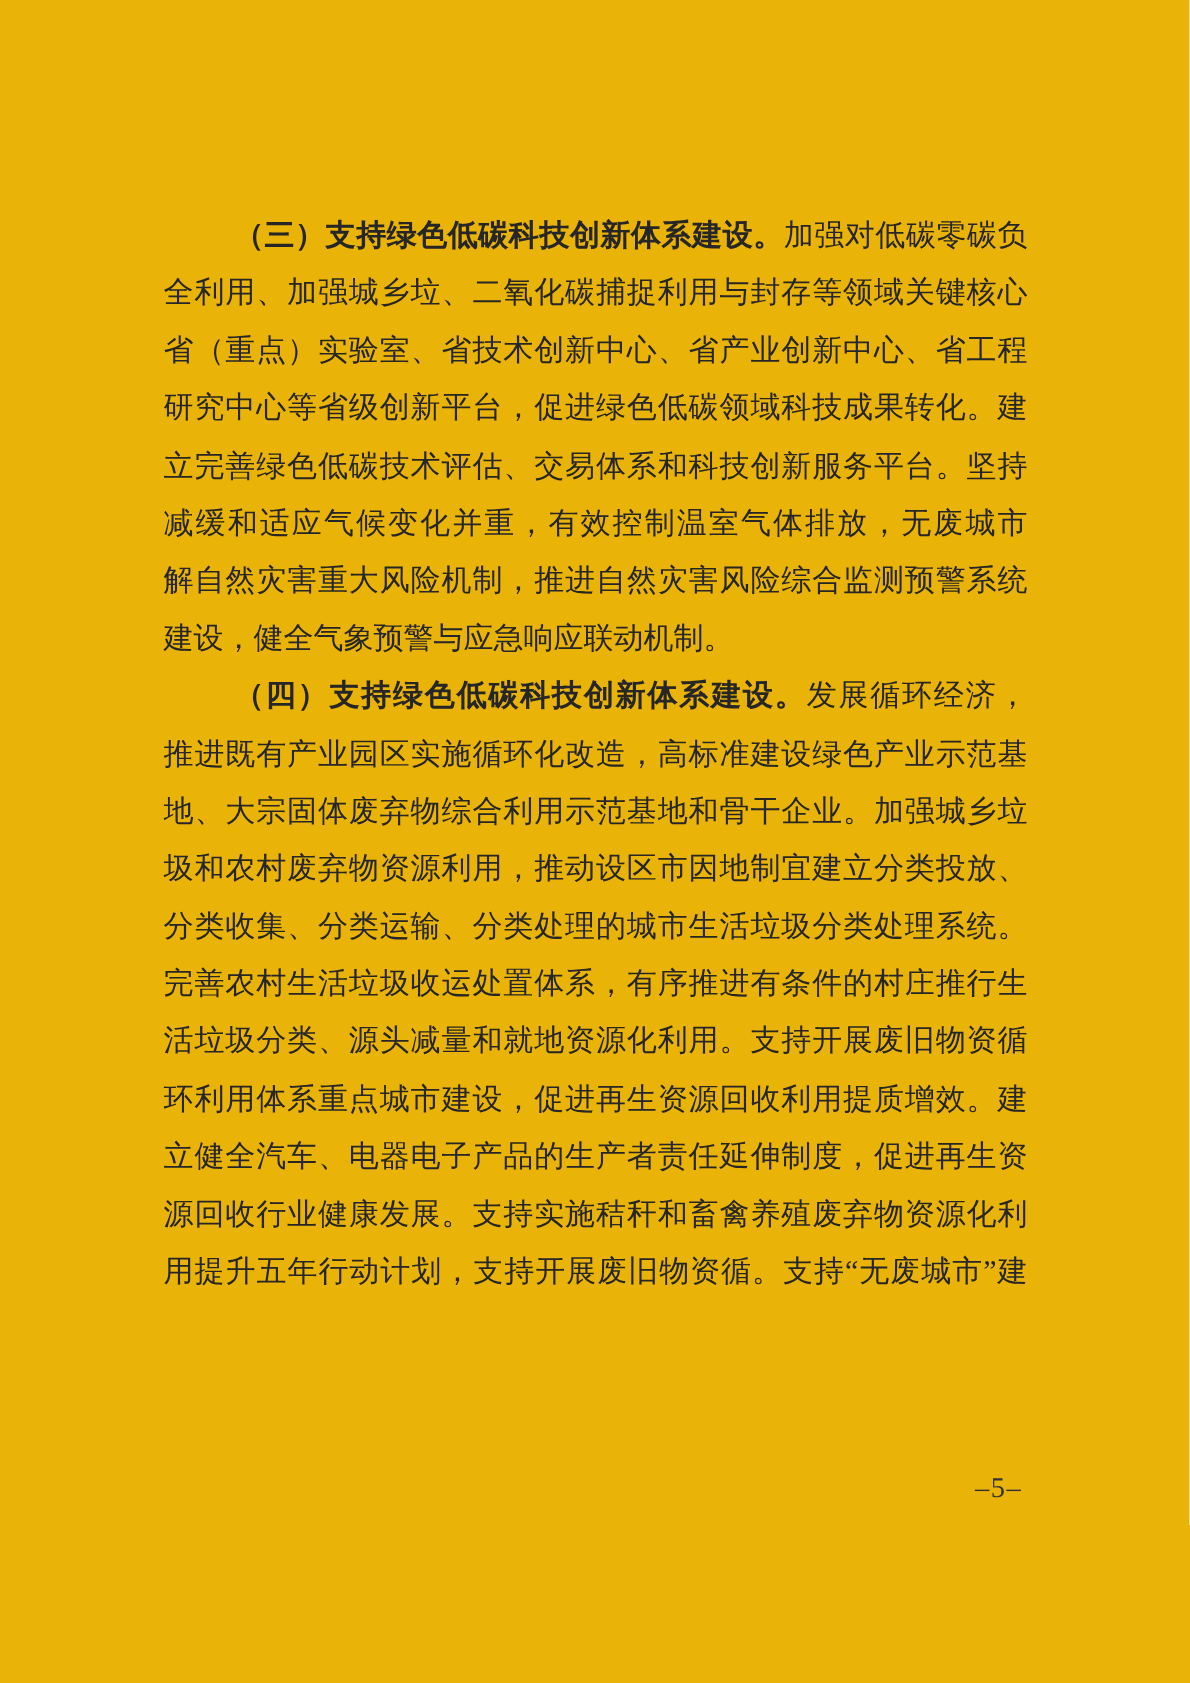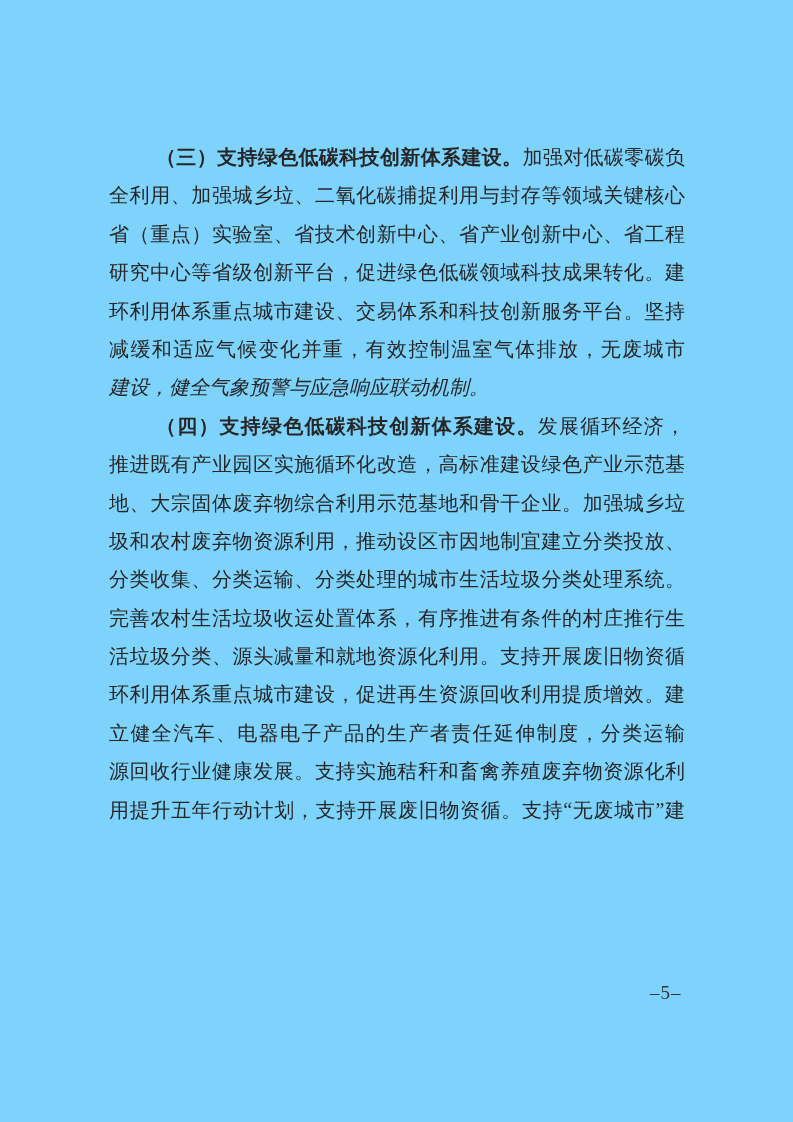--- a/index.html
+++ b/index.html
@@ -5,21 +5,21 @@
   html, body {
     margin: 0;
     padding: 0;
     background: #ffffff;
     font-family: "Liberation Serif", "DejaVu Serif", serif;
   }
   .page {
     position: relative;
     width: 793px;
     height: 1122px;
-    background: #7dd3fc;
+    background: #eab308;
     overflow: hidden;
     color: #262626;
   }
   .textblock {
     position: absolute;
     left: 109px;
     top: 138px;
     width: 576px;
   }
   .para { margin: 0; padding: 0; }
@@ -32,21 +32,20 @@
     text-align-last: justify;
     color: #262626;
     font-kerning: none;
     white-space: normal;
     overflow: hidden;
   }
   .line.indent { padding-left: 47px; }
   .line.lastline {
     text-align: center;
     text-align-last: left;
-    font-style: italic;
   }
   .seg { font-weight: 400; }
   .seg.bold { font-weight: 700; }
   .page-number {
     position: absolute;
     left: 650px;
     top: 981px;
     font-size: 19px;
     line-height: 24px;
     letter-spacing: 1px;
@@ -56,32 +55,33 @@
 </head>
 <body>
 
 <div class="page">
   <div class="textblock" id="textblock">
       <div class="para">
         <div class="line indent"><span class="seg bold">（三）支持绿色低碳科技创新体系建设。</span><span class="seg">加强对低碳零碳负</span></div>
         <div class="line"><span class="seg">全利用、加强城乡垃、二氧化碳捕捉利用与封存等领域关键核心技</span></div>
         <div class="line"><span class="seg">省（重点）实验室、省技术创新中心、省产业创新中心、省工程</span></div>
         <div class="line"><span class="seg">研究中心等省级创新平台，促进绿色低碳领域科技成果转化。建</span></div>
-        <div class="line"><span class="seg">环利用体系重点城市建设、交易体系和科技创新服务平台。坚持</span></div>
+        <div class="line"><span class="seg">立完善绿色低碳技术评估、交易体系和科技创新服务平台。坚持</span></div>
         <div class="line"><span class="seg">减缓和适应气候变化并重，有效控制温室气体排放，无废城市</span></div>
+        <div class="line"><span class="seg">解自然灾害重大风险机制，推进自然灾害风险综合监测预警系统</span></div>
         <div class="line lastline"><span class="seg">建设，健全气象预警与应急响应联动机制。</span></div>
       </div>
       <div class="para">
         <div class="line indent"><span class="seg bold">（四）支持绿色低碳科技创新体系建设。</span><span class="seg">发展循环经济，</span></div>
         <div class="line"><span class="seg">推进既有产业园区实施循环化改造，高标准建设绿色产业示范基</span></div>
         <div class="line"><span class="seg">地、大宗固体废弃物综合利用示范基地和骨干企业。加强城乡垃</span></div>
         <div class="line"><span class="seg">圾和农村废弃物资源利用，推动设区市因地制宜建立分类投放、</span></div>
         <div class="line"><span class="seg">分类收集、分类运输、分类处理的城市生活垃圾分类处理系统。</span></div>
         <div class="line"><span class="seg">完善农村生活垃圾收运处置体系，有序推进有条件的村庄推行生</span></div>
         <div class="line"><span class="seg">活垃圾分类、源头减量和就地资源化利用。支持开展废旧物资循</span></div>
         <div class="line"><span class="seg">环利用体系重点城市建设，促进再生资源回收利用提质增效。建</span></div>
-        <div class="line"><span class="seg">立健全汽车、电器电子产品的生产者责任延伸制度，分类运输</span></div>
+        <div class="line"><span class="seg">立健全汽车、电器电子产品的生产者责任延伸制度，促进再生资</span></div>
         <div class="line"><span class="seg">源回收行业健康发展。支持实施秸秆和畜禽养殖废弃物资源化利</span></div>
         <div class="line"><span class="seg">用提升五年行动计划，支持开展废旧物资循。支持“无废城市”建</span></div>
       </div>
     </div>
   <div class="page-number">–5–</div>
 </div>
 
 </body></html>

